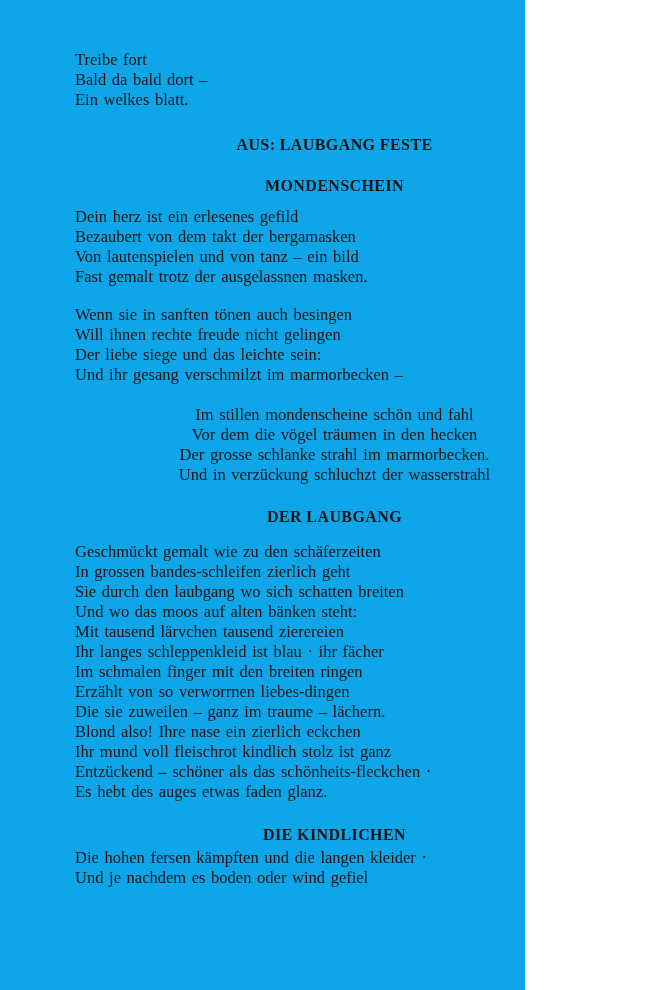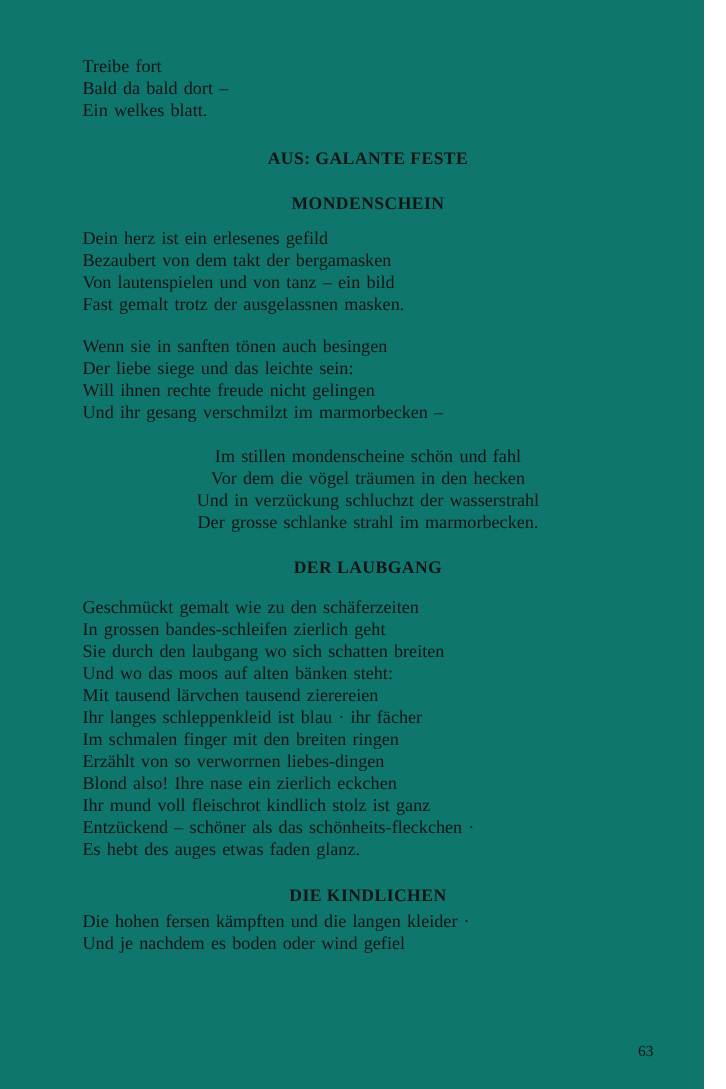--- a/index.html
+++ b/index.html
@@ -2,23 +2,23 @@
 <html><head>
 <meta charset="utf-8">
 <style>
   html, body {
     margin: 0;
     padding: 0;
     background: #ffffff;
   }
   .page {
     position: relative;
-    width: 640px;
+    width: 525px;
     height: 990px;
-    background: #0f766e;
+    background: #0ea5e9;
     color: #141414;
     font-family: "Liberation Serif", "DejaVu Serif", serif;
     overflow: hidden;
   }
   .text-col {
     position: absolute;
     left: 75px;
     top: 50px;
     width: 519px;
   }
@@ -62,56 +62,57 @@
 
 <div class="page">
   <div class="text-col">
 
     <div class="stanza">
       <div class="line">Treibe fort</div>
       <div class="line">Bald da bald dort –</div>
       <div class="line">Ein welkes blatt.</div>
     </div>
 
-    <div class="heading h-section">AUS: GALANTE FESTE</div>
+    <div class="heading h-section">AUS: LAUBGANG FESTE</div>
 
     <div class="heading h-mond">MONDENSCHEIN</div>
 
     <div class="stanza st-m1">
       <div class="line">Dein herz ist ein erlesenes gefild</div>
       <div class="line">Bezaubert von dem takt der bergamasken</div>
       <div class="line">Von lautenspielen und von tanz – ein bild</div>
       <div class="line">Fast gemalt trotz der ausgelassnen masken.</div>
     </div>
 
     <div class="stanza st-m2">
       <div class="line">Wenn sie in sanften tönen auch besingen</div>
+      <div class="line">Will ihnen rechte freude nicht gelingen</div>
       <div class="line">Der liebe siege und das leichte sein:</div>
-      <div class="line">Will ihnen rechte freude nicht gelingen</div>
       <div class="line">Und ihr gesang verschmilzt im marmorbecken –</div>
     </div>
 
     <div class="stanza st-m3">
       <div class="line">Im stillen mondenscheine schön und fahl</div>
       <div class="line">Vor dem die vögel träumen in den hecken</div>
+      <div class="line">Der grosse schlanke strahl im marmorbecken.</div>
       <div class="line">Und in verzückung schluchzt der wasserstrahl</div>
-      <div class="line">Der grosse schlanke strahl im marmorbecken.</div>
     </div>
 
     <div class="heading h-laub">DER LAUBGANG</div>
 
     <div class="stanza st-laub">
       <div class="line">Geschmückt gemalt wie zu den schäferzeiten</div>
       <div class="line">In grossen bandes-schleifen zierlich geht</div>
       <div class="line">Sie durch den laubgang wo sich schatten breiten</div>
       <div class="line">Und wo das moos auf alten bänken steht:</div>
       <div class="line">Mit tausend lärvchen tausend zierereien</div>
       <div class="line">Ihr langes schleppenkleid ist blau · ihr fächer</div>
       <div class="line">Im schmalen finger mit den breiten ringen</div>
       <div class="line">Erzählt von so verworrnen liebes-dingen</div>
+      <div class="line">Die sie zuweilen – ganz im traume – lächern.</div>
       <div class="line">Blond also! Ihre nase ein zierlich eckchen</div>
       <div class="line">Ihr mund voll fleischrot kindlich stolz ist ganz</div>
       <div class="line">Entzückend – schöner als das schönheits-fleckchen ·</div>
       <div class="line">Es hebt des auges etwas faden glanz.</div>
     </div>
 
     <div class="heading h-kind">DIE KINDLICHEN</div>
 
     <div class="stanza st-kind">
       <div class="line">Die hohen fersen kämpften und die langen kleider ·</div>

